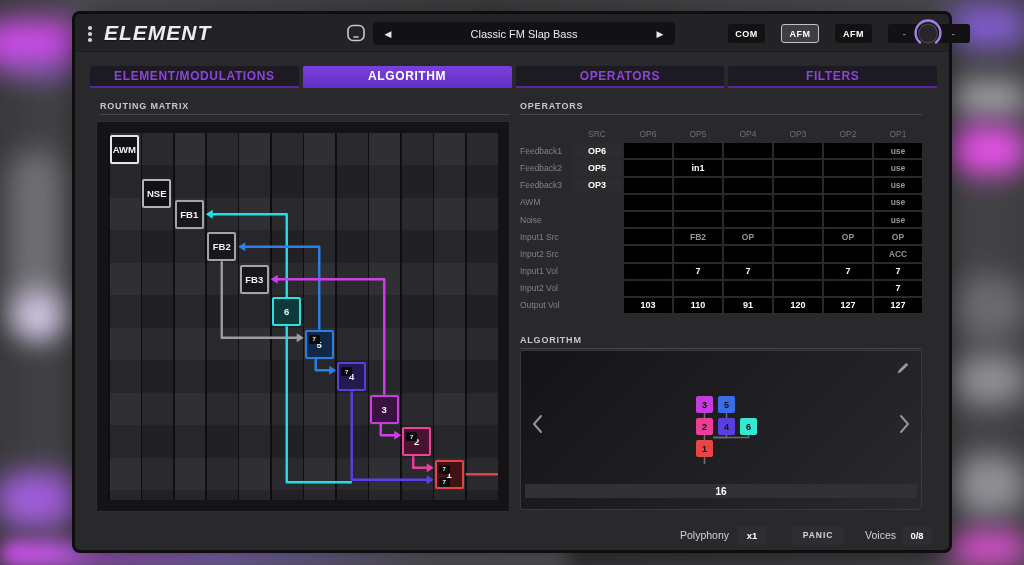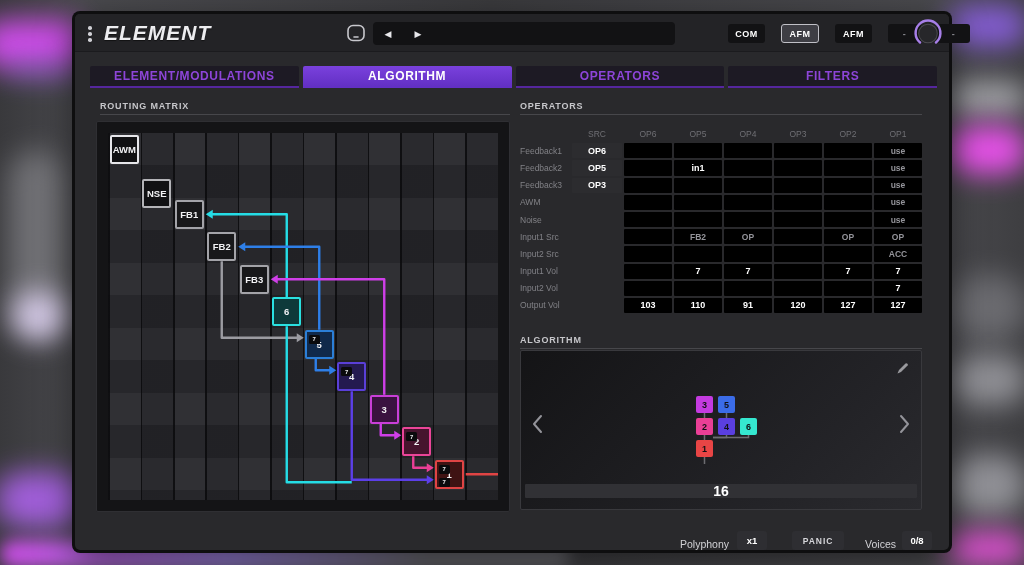--- a/index.html
+++ b/index.html
@@ -79,31 +79,31 @@
   .ops-src{ background:#2c2c2f; color:#fff; font-weight:bold; font-size:9px; border-radius:1px;
     display:flex; align-items:center; justify-content:center; cursor:pointer; }
   .ops-c{ background:#000000; border-radius:1px; display:flex; align-items:center; justify-content:center;
     font-size:8.5px; font-weight:bold; color:#94949a; cursor:pointer; }
   .ops-c.bright{ color:#fff; font-size:9px; }
 
   .alg-panel{ position:absolute; left:445px; top:336px; width:402px; height:160px;
     background:linear-gradient(135deg,#141416,#232327 70%,#2a2a2e);
     border:1px solid #39393d; border-radius:2px; }
   .alg-num{ position:absolute; left:4px; right:4px; bottom:11px; height:14px; background:#313135;
-    display:flex; align-items:center; justify-content:center; color:#fff; font-weight:bold; font-size:14px;
+    display:flex; align-items:center; justify-content:center; color:#fff; font-weight:bold; font-size:10px;
     border-radius:1px; cursor:pointer;margin-top:16px; }
   .alg-prev{ position:absolute; left:10px; top:63px; cursor:pointer; }
   .alg-next{ position:absolute; right:10px; top:63px; cursor:pointer; }
   .alg-edit{ position:absolute; right:10px; top:9px; cursor:pointer; }
   .alg-diagram{ position:absolute; left:175px; top:45px; width:80px; height:70px; }
   .alg-diagram svg{ position:absolute; left:0; top:0; }
   .alg-node{ position:absolute; width:17px; height:17px; border-radius:2px; display:flex;
     align-items:center; justify-content:center; font-size:9px; font-weight:bold; color:#101014; }
 
-  .footer{ position:absolute; left:0; right:0; bottom:0; height:30px; display:flex; align-items:flex-end;
+  .footer{ position:absolute; left:0; right:0; bottom:0; height:30px; display:flex; align-items:center;
     justify-content:flex-end; padding-right:17px; }
   .f-label{ color:#d2d2d6; font-size:10.5px; }
   .f-btn{ background:#2e2e32; border-radius:3px; height:19px; display:flex; align-items:center;
     justify-content:center; color:#fff; font-weight:bold; font-size:9.5px; cursor:pointer; }
   .poly-btn{ width:30px; margin:0 25px 0 8px; }
   .panic-btn{ width:52px; margin-right:21px; color:#d6d6da; font-size:8.5px; letter-spacing:1px; }
   .voices-btn{ width:30px; margin-left:6px; }
 </style>
 </head>
 <body>
@@ -136,20 +136,21 @@
 
     <div class="save-icon">
       <svg width="22" height="22" viewBox="0 0 22 22">
         <rect x="3" y="3.5" width="16" height="15" rx="5" fill="none" stroke="#c8c8cd" stroke-width="1.6"></rect>
         <line x1="9" y1="15" x2="13" y2="15" stroke="#c8c8cd" stroke-width="1.6" stroke-linecap="round"></line>
       </svg>
     </div>
 
     <div class="preset">
       <div class="arrow">◀</div>
+      <div class="name">Classic FM Slap Bass</div>
       <div class="arrow">▶</div>
     </div>
 
     <div class="modes">
         <div class="mode" style="width: 37px;">COM</div>
         <div class="mode active" style="width: 38px;">AFM</div>
         <div class="mode" style="width: 37px;">AFM</div>
         <div class="mode dim" style="width: 33px;">-</div>
         <div class="mode dim" style="width: 33px;">-</div>
       </div>

